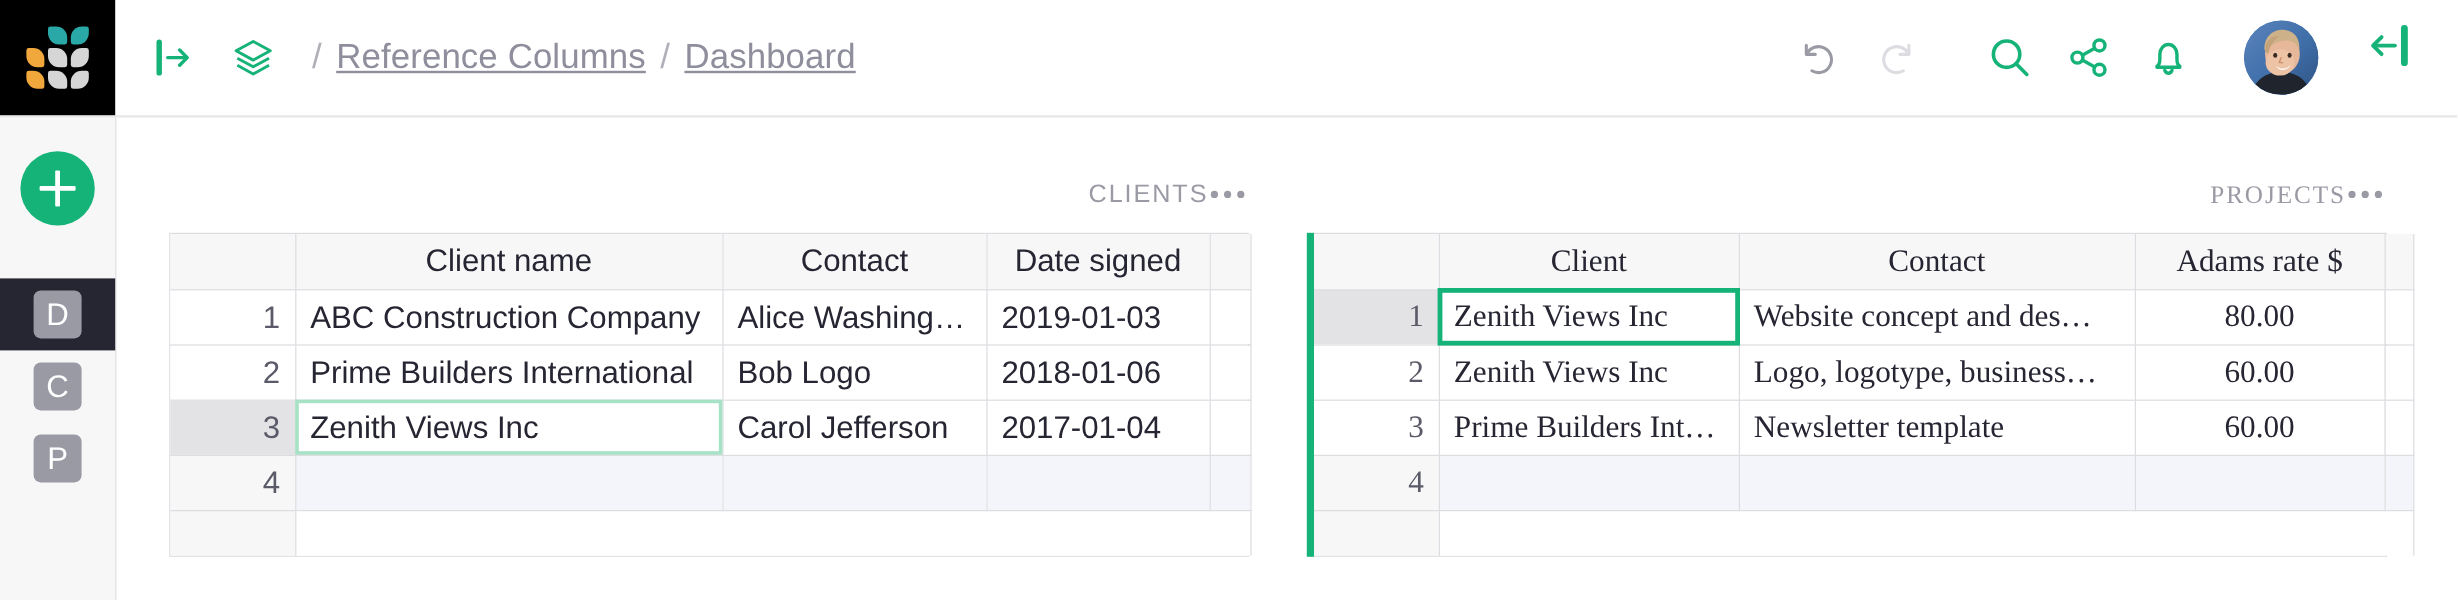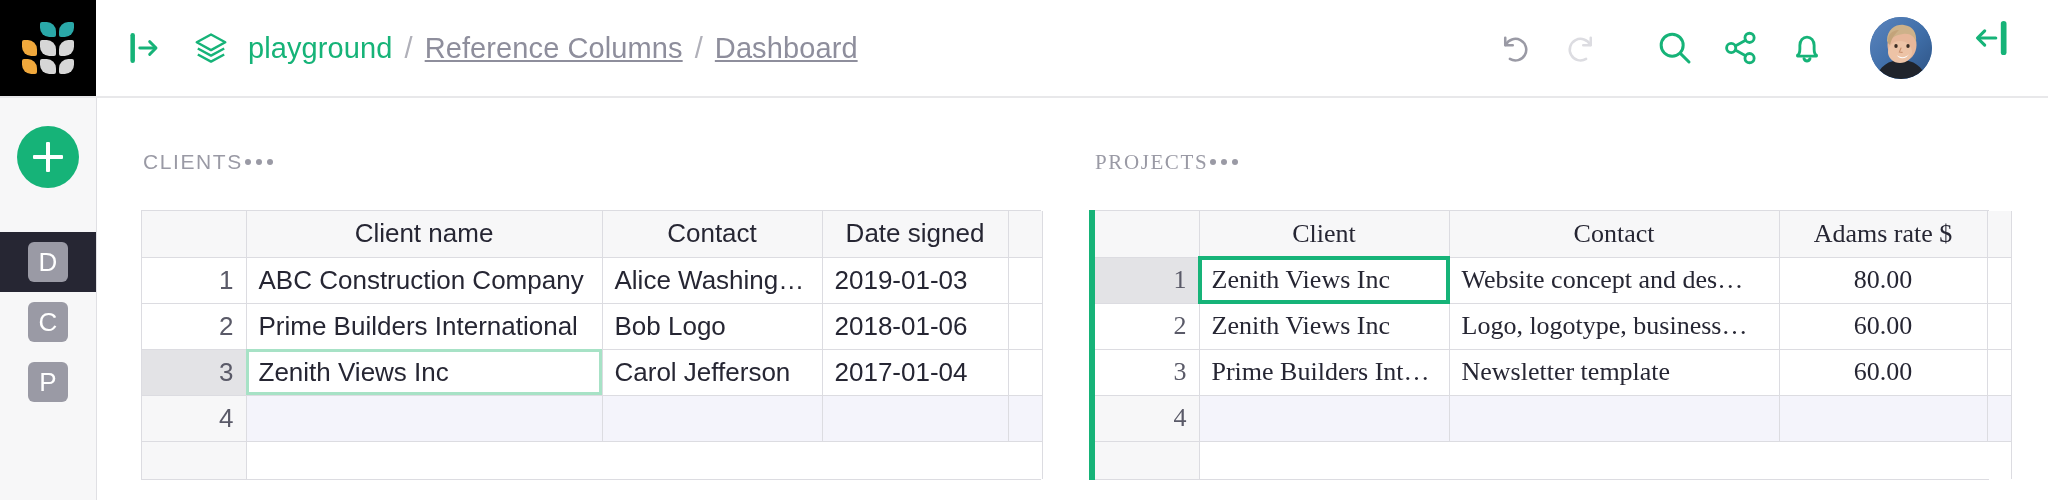--- a/index.html
+++ b/index.html
@@ -190,39 +190,39 @@
     flex-direction: column;
     min-width: 0;
     position: relative;
   }
   .widget.clients { width: 900px; flex: 0 0 900px; }
   .widget.projects { width: 900px; flex: 0 0 900px; padding-left: 8px; font-family: Liberation Serif, serif; }
 
   .widget-header {
     display: flex;
     align-items: center;
-    justify-content: flex-start;
+    justify-content: flex-end;
     height: 40px;
     padding: 0 2px 0 2px;
   }
   .widget.projects .widget-header { padding-left: 6px; }
   .widget-title {
     font-size: 21px;
     letter-spacing: 1.6px;
     color: #9a9aa5;
     text-transform: uppercase;
     white-space: nowrap;
   }
   .dots {
     display: flex; gap: 5px; cursor: pointer; padding: 6px 2px;
   }
   .dots i { width: 6px; height: 6px; border-radius: 50%; background: #9a9aa5; display:block; }
 
   .grid-wrap {
-    margin-top: 28px;
+    margin-top: 12px;
     position: relative;
     display: flex;
   }
   .active-bar {
     width: 6px;
     background: #16b378;
     flex: 0 0 6px;
   }
   .grid-outer {
     flex: 1 1 auto;
@@ -316,21 +316,20 @@
 
       <span class="icon-btn stack-icon">
         <svg viewBox="0 0 24 24" width="36" height="36" fill="none" stroke="#16b378" stroke-width="1.6" stroke-linejoin="round">
           <path d="M12 3 L21.5 8.2 L12 13.4 L2.5 8.2 Z"></path>
           <path d="M3.2 12.3 L12 17.1 L20.8 12.3"></path>
           <path d="M3.2 16.3 L12 21.1 L20.8 16.3"></path>
         </svg>
       </span>
 
       <div class="breadcrumb">
-        <span class="bc-doc">playground</span>
         <span class="bc-sep">/</span>
         <span class="bc-item">Reference Columns</span>
         <span class="bc-sep">/</span>
         <span class="bc-item">Dashboard</span>
       </div>
     </div>
 
     <div class="topbar-right">
 
       <span class="tb-icon">

